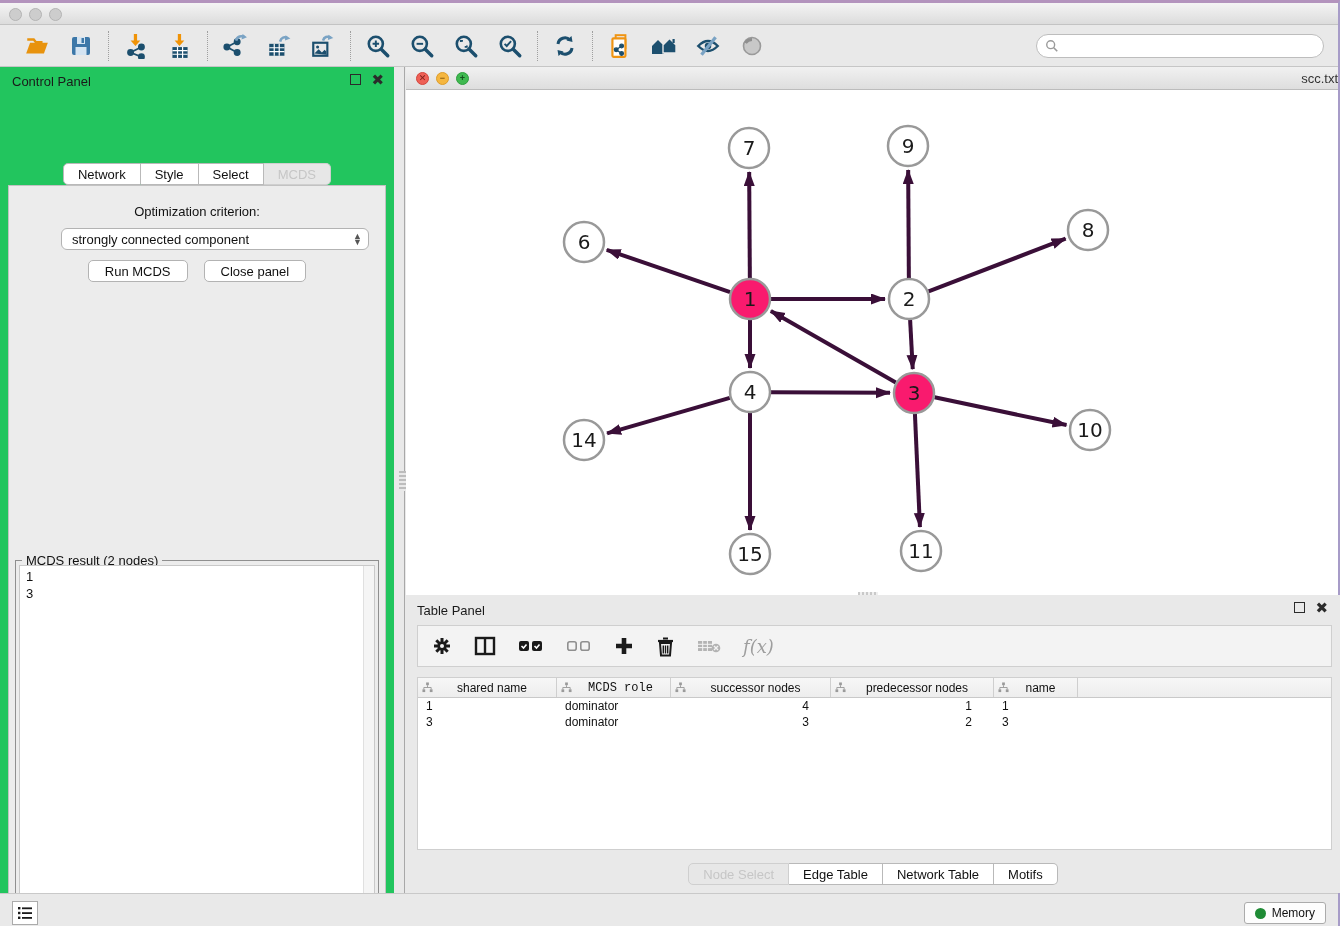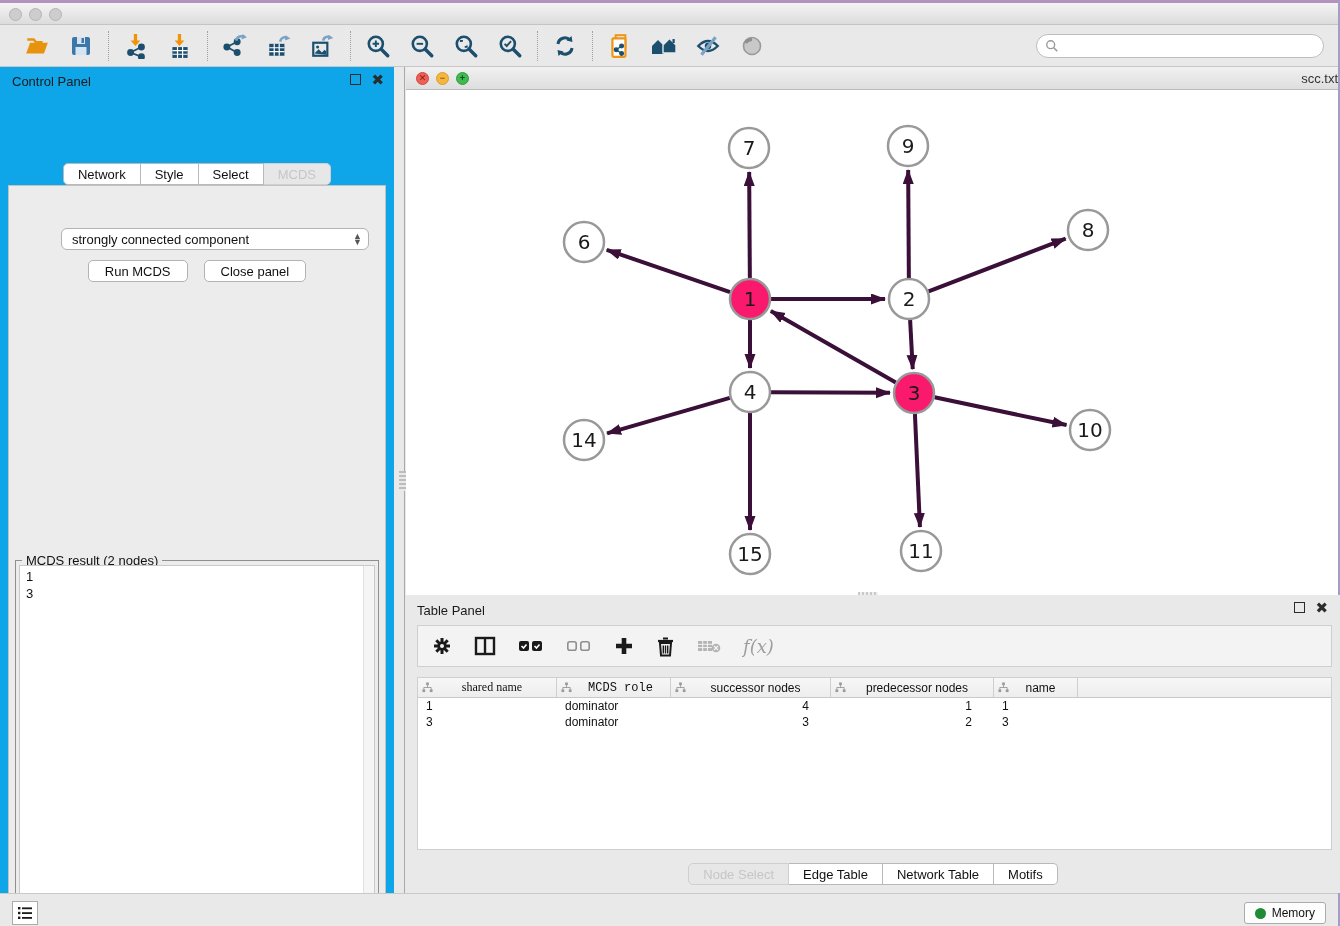--- a/index.html
+++ b/index.html
@@ -17,21 +17,21 @@
   .toolbar { position:absolute; left:0; top:22px; width:100%; height:42px; background:#e9e9e9;
     border-bottom:1px solid #c6c6c6; display:flex; align-items:center; padding:0 10px; }
   .tgroup { display:flex; align-items:center; gap:16px; padding:0 13px; }
   .tsep { width:1px; height:30px; border-left:1px dotted #9f9f9f; }
   .tbtn { width:28px; height:28px; display:flex; align-items:center; justify-content:center; cursor:pointer; }
   .searchbox { margin-left:auto; margin-right:4px; width:288px; height:24px; background:#fff;
     border:1px solid #bdbdbd; border-radius:12px; display:flex; align-items:center; padding:0 8px; }
   .searchbox input { border:none; outline:none; flex:1; font-size:12px; background:transparent; margin-left:5px; }
 
   
-  .control-panel { position:absolute; left:0; top:64px; width:394px; height:826px; background:#0ea5e9; }
+  .control-panel { position:absolute; left:0; top:64px; width:394px; height:826px; background:#22c55e; }
   .panel-head { position:absolute; left:0; top:4px; width:100%; height:22px; }
   .panel-head .ph-title { position:absolute; left:12px; top:3px; font-size:13px; color:#1a1a1a; }
   .ph-icons { position:absolute; right:10px; top:3px; display:flex; gap:10px; align-items:center; }
   .float-ico { width:11px; height:11px; border:1.5px solid #2b2b2b; background:transparent; }
   .close-ico { font-size:15px; font-weight:bold; color:#2b2b2b; line-height:11px; }
 
   .tabs-row { position:absolute; left:0; top:96px; width:100%; display:flex; justify-content:center; }
   .seg-tabs { display:flex; }
   .seg-tab { height:22px; padding:0 14px; font-size:13px; display:flex; align-items:center;
     background:#fff; border:1px solid #b9b9b9; border-left:none; color:#111; cursor:pointer; }
@@ -281,20 +281,21 @@
     <div class="tabs-row">
         <div class="seg-tabs" id="cp-tabs">
           <div class="seg-tab">Network</div>
           <div class="seg-tab">Style</div>
           <div class="seg-tab">Select</div>
           <div class="seg-tab selected-dim">MCDS</div>
         </div>
       </div>
 
     <div class="cp-content">
+      <div class="opt-label">Optimization criterion:</div>
       <div class="select">
         <span class="sel-text">strongly connected component</span>
         <span class="stepper">
             <span>▲</span>
             <span>▼</span>
           </span>
       </div>
       <div class="btn-row">
         <div class="push-btn">Run MCDS</div>
         <div class="push-btn">Close panel</div>
@@ -443,21 +444,21 @@
       <div class="dt-header" id="dt-header">
           <div class="dt-th" style="width: 139px;">
             <svg width="11" height="11" viewBox="0 0 12 12">
               <g fill="#9a9a9a">
                 <rect x="4.5" y="0.5" width="3" height="3"></rect>
                 <rect x="0.5" y="8" width="3" height="3"></rect>
                 <rect x="8.5" y="8" width="3" height="3"></rect>
               </g>
               <path d="M6 3.5 V6 M2 8 V6 H10 V8" fill="none" stroke="#9a9a9a" stroke-width="1"></path>
             </svg>
-            <span style="margin-left: 10px; font-family: Liberation Serif, serif;">shared name</span>
+            <span style="margin-left: 10px;">shared name</span>
           </div>
           <div class="dt-th" style="width: 114px;">
             <svg width="11" height="11" viewBox="0 0 12 12">
               <g fill="#9a9a9a">
                 <rect x="4.5" y="0.5" width="3" height="3"></rect>
                 <rect x="0.5" y="8" width="3" height="3"></rect>
                 <rect x="8.5" y="8" width="3" height="3"></rect>
               </g>
               <path d="M6 3.5 V6 M2 8 V6 H10 V8" fill="none" stroke="#9a9a9a" stroke-width="1"></path>
             </svg>

